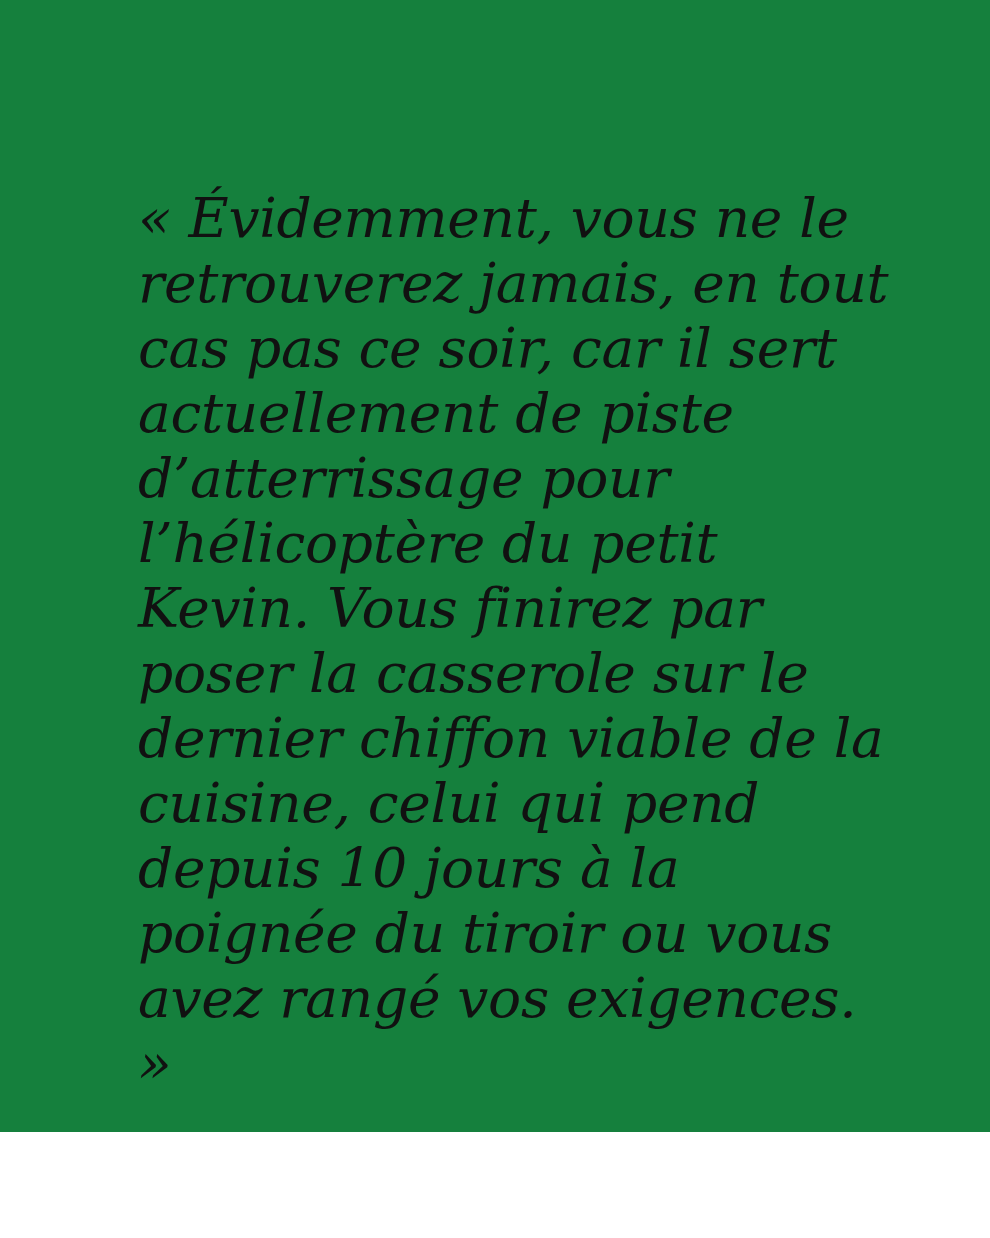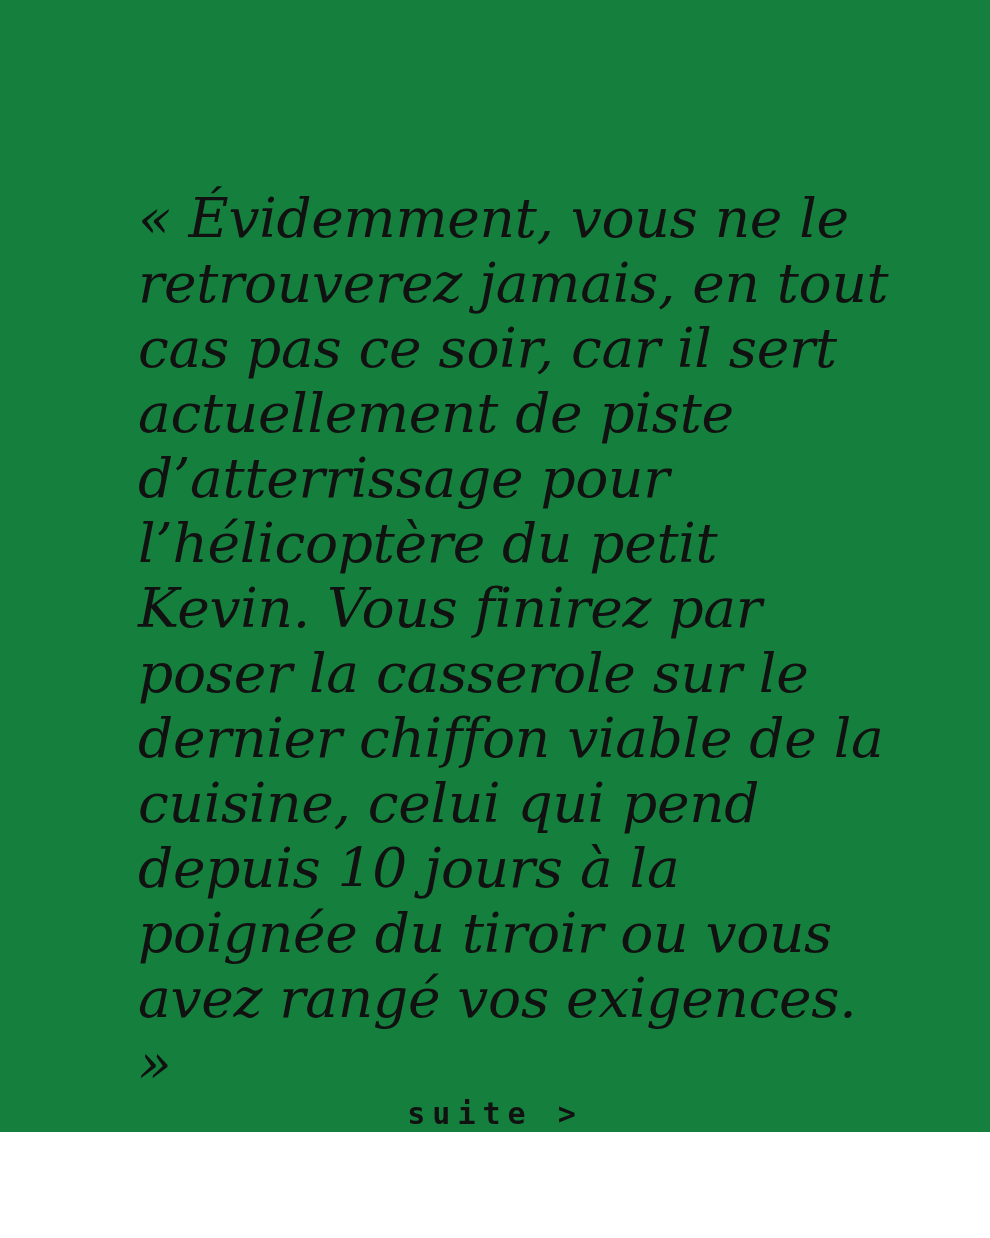--- a/index.html
+++ b/index.html
@@ -63,17 +63,14 @@
 </style>
 </head>
 <body>
 
 <div class="page">
 
   <div class="quote-block">
     <p class="quote-text">« Évidemment, vous ne le retrouverez jamais, en tout cas pas ce soir, car il sert actuellement de piste d’atterrissage pour l’hélicoptère du petit Kevin. Vous finirez par poser la casserole sur le dernier chiffon viable de la cuisine, celui qui pend depuis 10 jours à la poignée du tiroir ou vous avez rangé vos exigences. »</p>
   </div>
 
-  <div class="footer-nav">
-    <a class="suite-link" href="#">suite &gt;</a>
-  </div>
 
 </div>
 
 </body></html>

